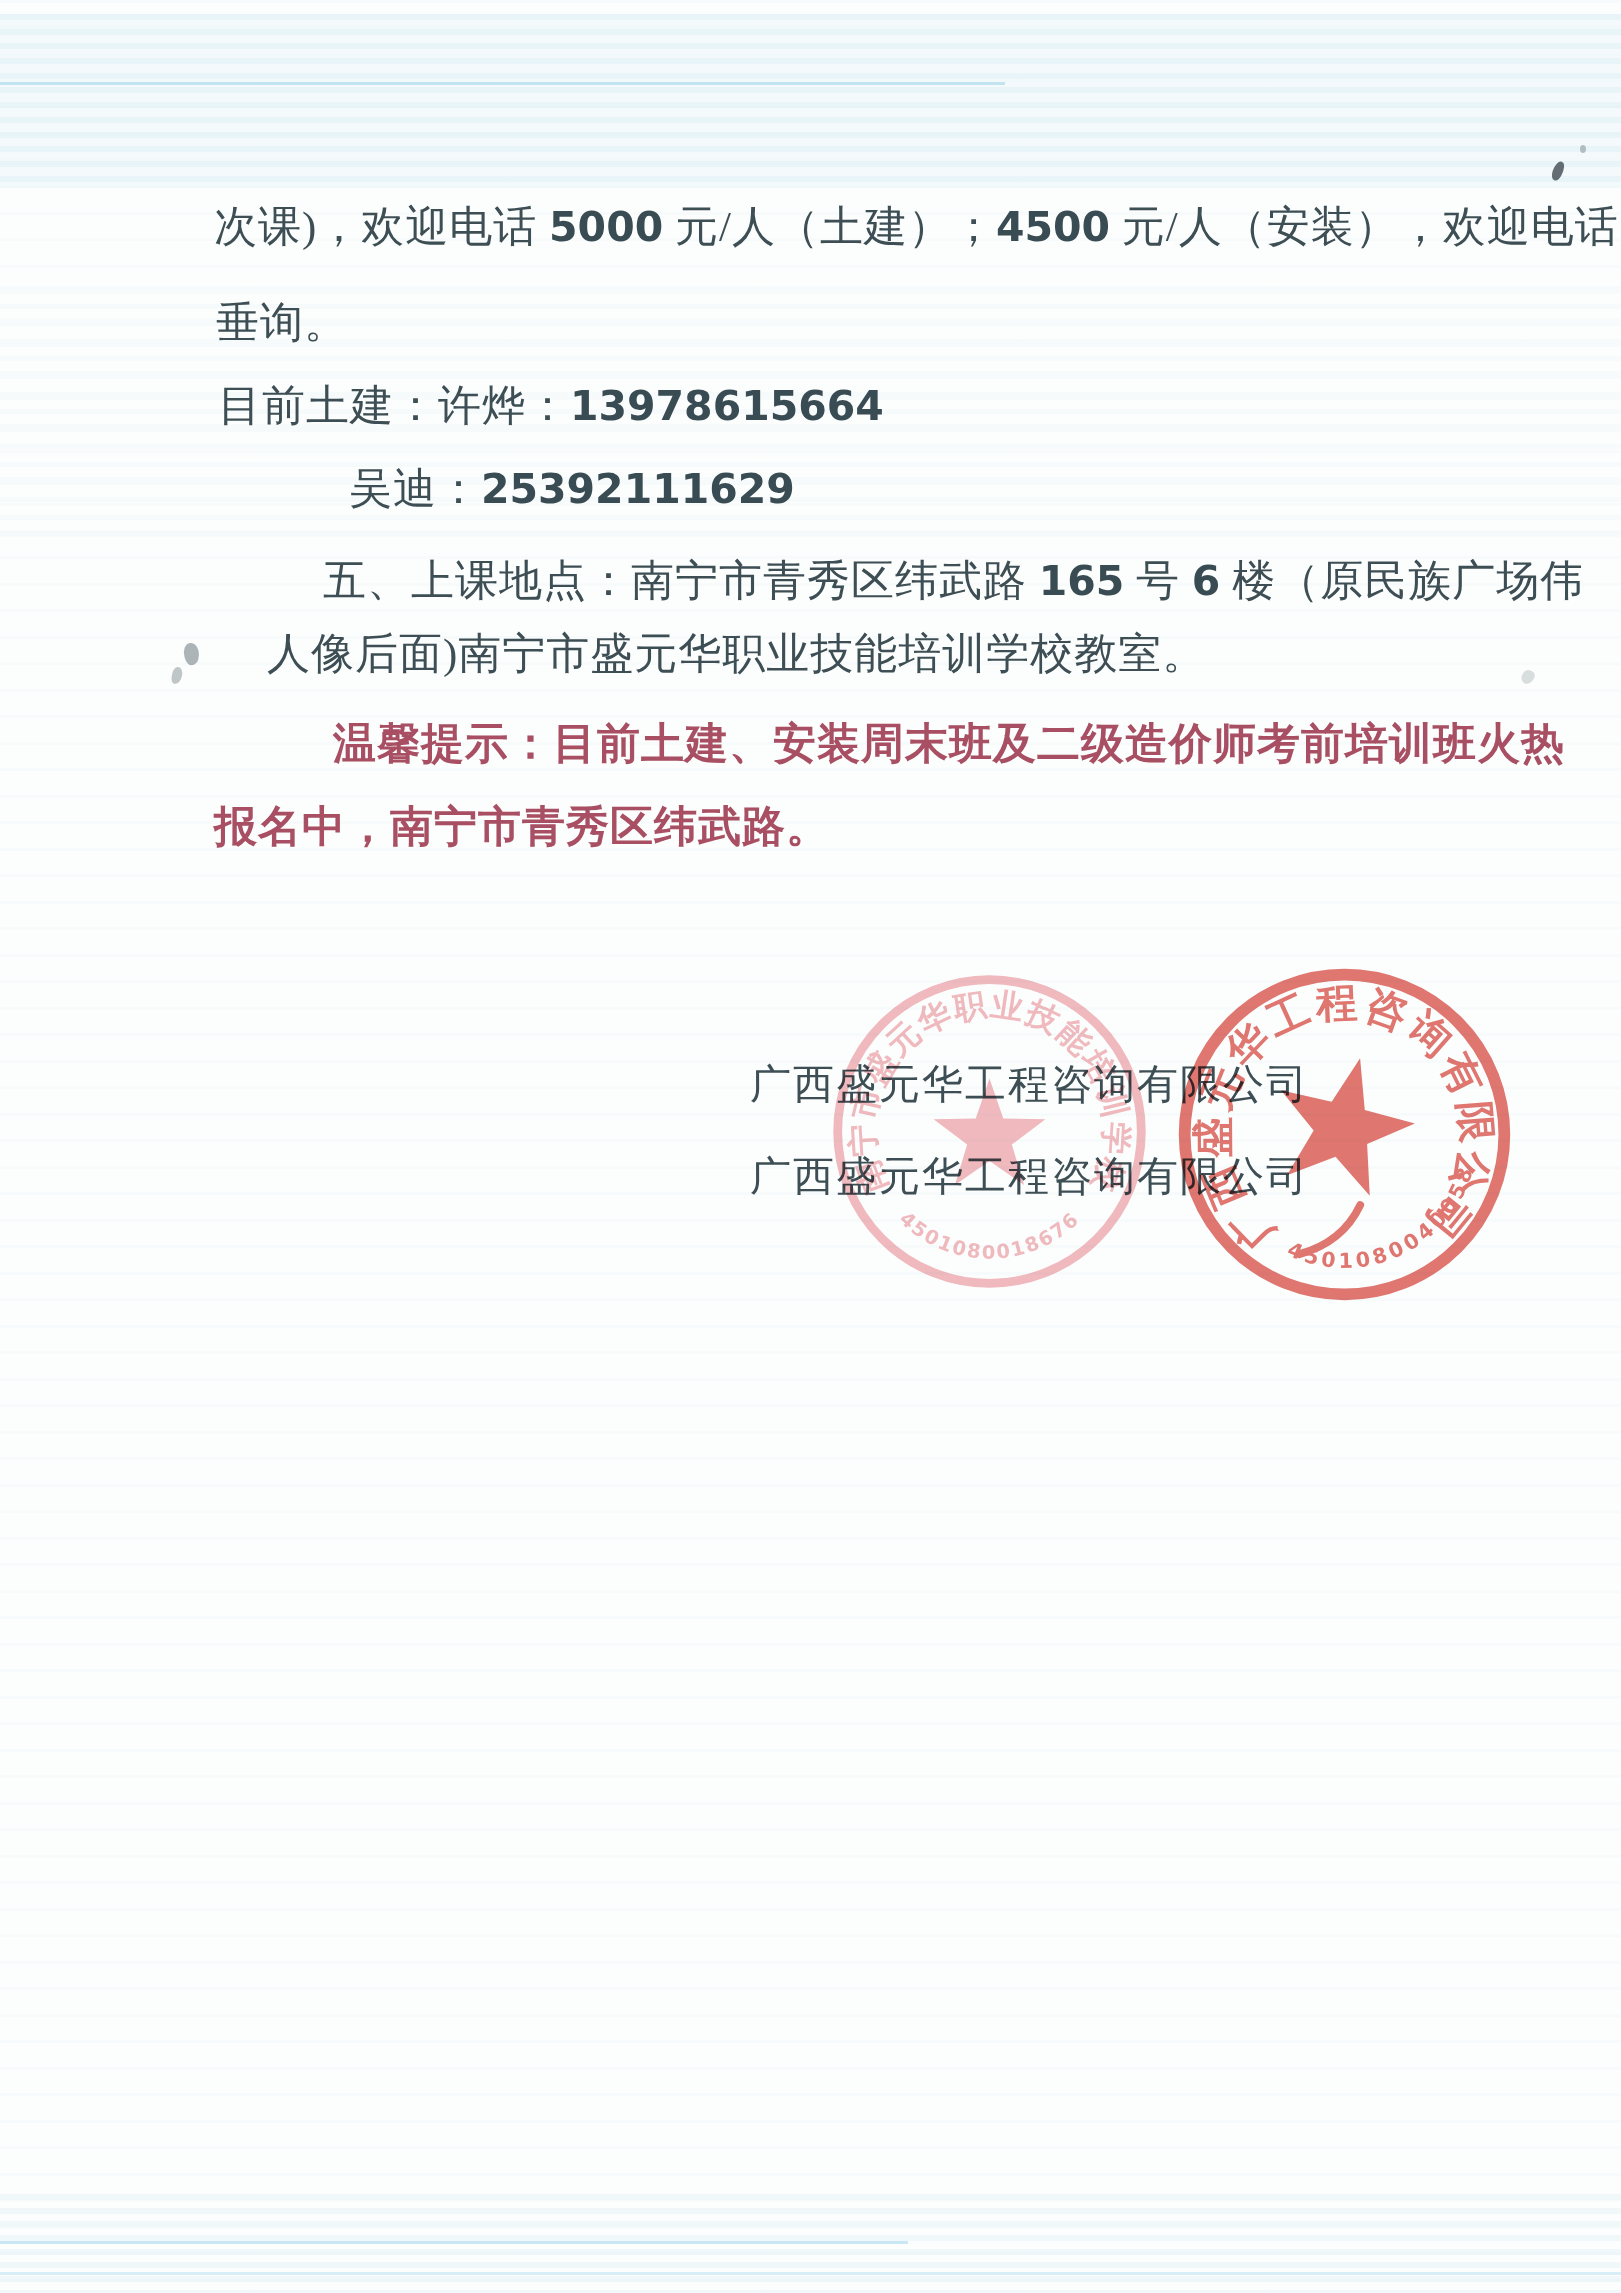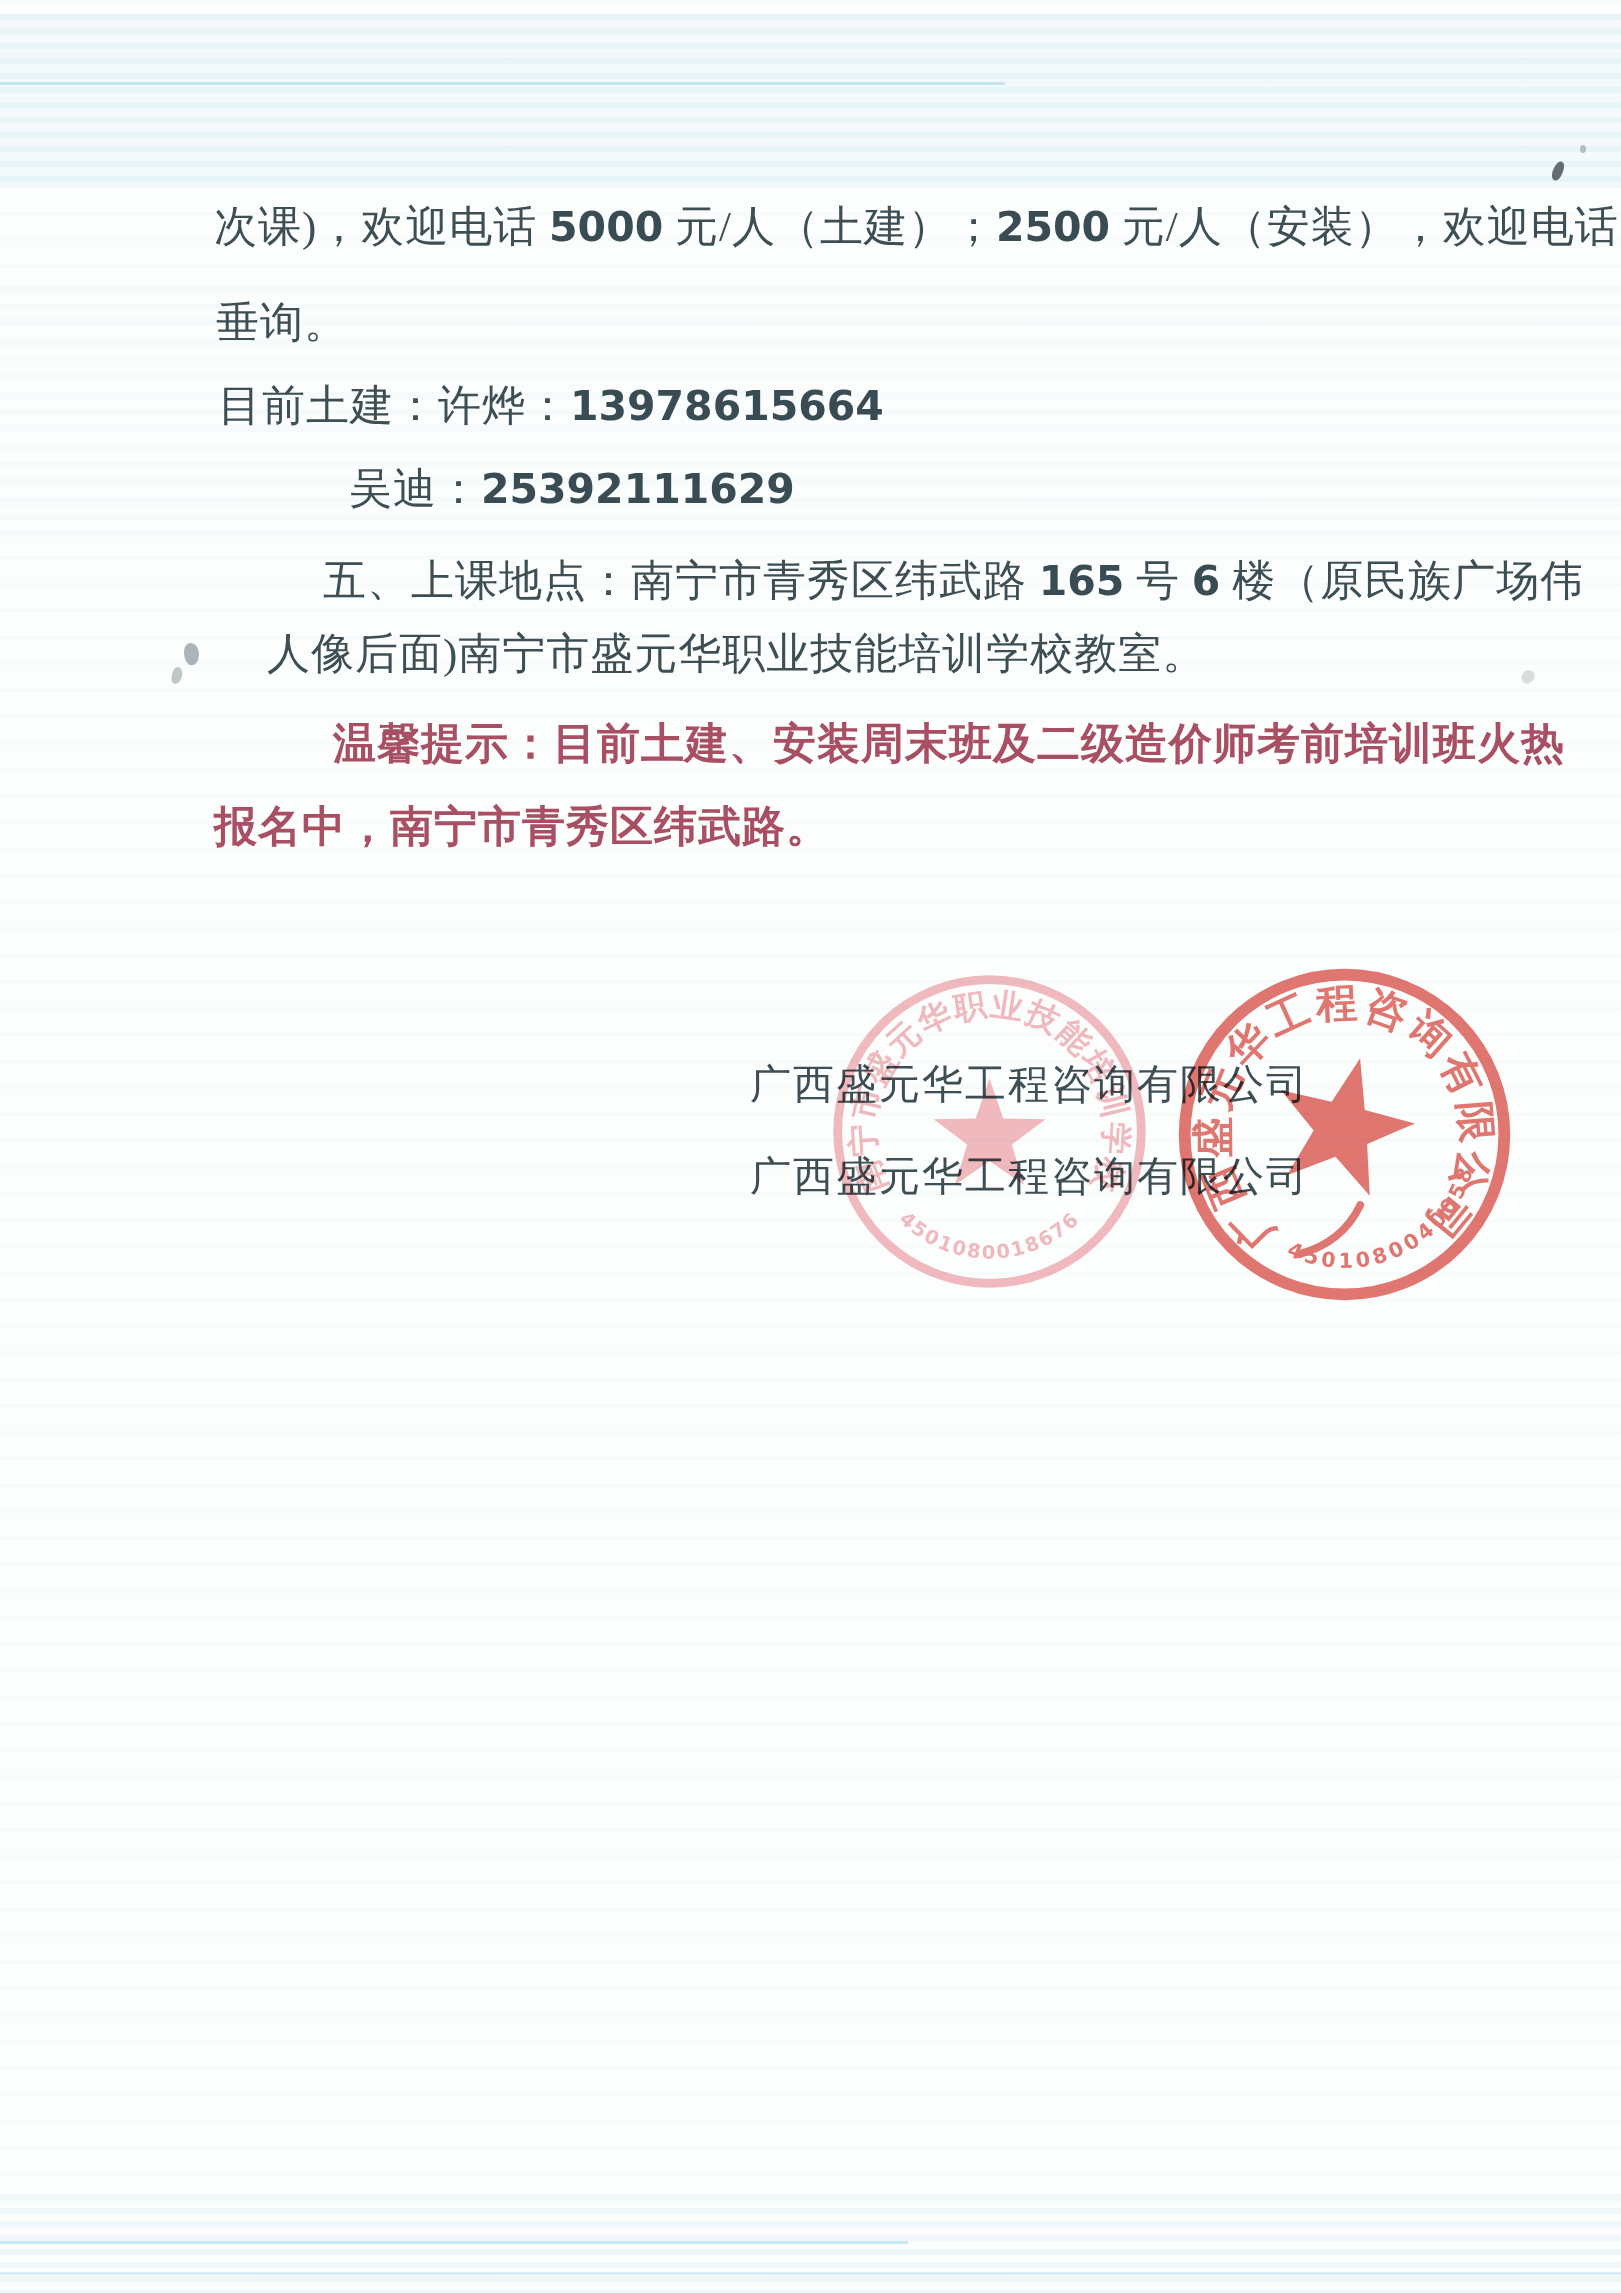--- a/index.html
+++ b/index.html
@@ -74,21 +74,21 @@
 <div class="page">
 
   <div class="scan-band band-top"></div>
   <div class="scan-band cyan-line-top"></div>
   <div class="scan-band band-mid"></div>
   <div class="scan-band band-bottom"></div>
   <div class="scan-band cyan-line-b1"></div>
   <div class="scan-band cyan-line-b2"></div>
 
   <div class="line" style="left:214px;top:202px;">
-    <span>次课)，欢迎电话 </span><span class="num">5000</span><span> 元/人（土建）；</span><span class="num">2500</span><span> 元/人（安装），欢迎电话</span>
+    <span>次课)，欢迎电话 </span><span class="num">5000</span><span> 元/人（土建）；</span><span class="num">4500</span><span> 元/人（安装），欢迎电话</span>
   </div>
 
   <div class="line" style="left:216px;top:298px;">垂询。</div>
 
   <div class="line" style="left:218px;top:381px;">
     <span>目前土建：许烨：</span><span class="num">13978615664</span>
   </div>
 
   <div class="line" style="left:349px;top:464px;">
     <span>吴迪：</span><span class="num">25392111629</span>

